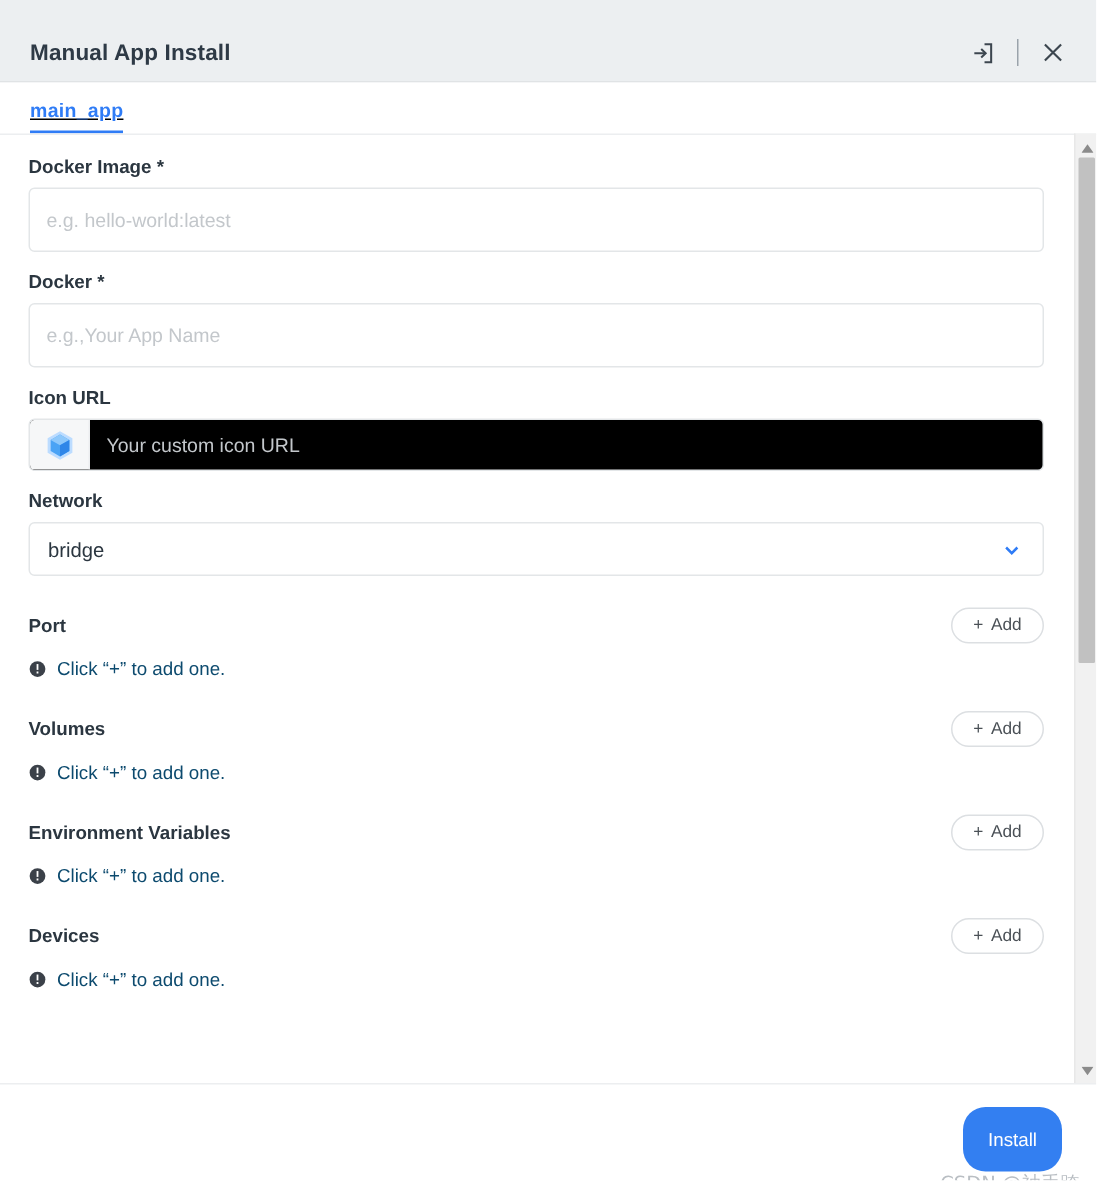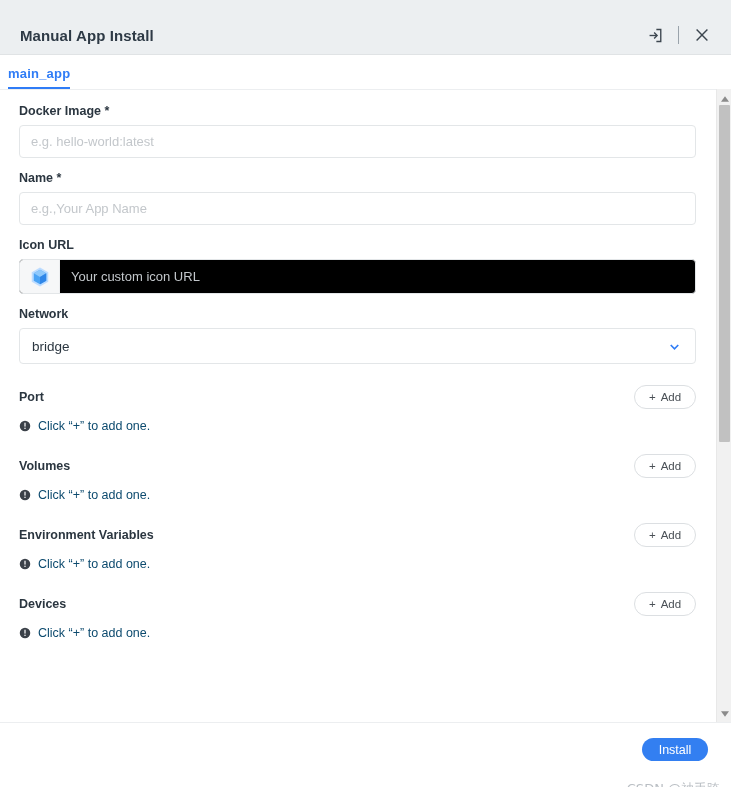--- a/index.html
+++ b/index.html
@@ -40,21 +40,22 @@
   .tb-sep {
     width: 1px; height: 18px; background: #9aa3ab;
   }
 
   
   .tabs {
     position: absolute; top: 55px; left: 0;
     width: 731px; height: 34px;
     background: #ffffff;
     display: flex; align-items: flex-end;
-    padding-left: 8px;
+    padding-left: 20px;
+    text-decoration: underline;
   }
   .tab {
     font-size: 13px; font-weight: bold;
     color: #2f7cf6;
     padding-bottom: 6px;
     border-bottom: 2px solid #2f7cf6;
     cursor: pointer;
     letter-spacing: .2px;
   }
 
@@ -73,21 +74,21 @@
   }
 
   .field-label {
     font-size: 12.5px; font-weight: bold;
     color: #2b3640;
     margin: 0 0 7px 0;
   }
   .group { margin-bottom: 13px; }
 
   .input {
-    width: 677px; height: 33px;
+    width: 677px; height: 43px;
     border: 1px solid #e3e6e8;
     border-radius: 4px;
     background: #ffffff;
     display: flex; align-items: center;
     padding: 0 11px;
     font-size: 13px;
     color: #c3c7cb;
     cursor: text;
   }
 
@@ -204,21 +205,21 @@
 
   
   .footer {
     position: absolute; left: 0; top: 722px;
     width: 731px; height: 65px;
     background: #fff;
     border-top: 1px solid #eceef0;
   }
   .install-btn {
     position: absolute; right: 23px; top: 15px;
-    width: 66px; height: 23px;
+    width: 66px; height: 43px;
     background: #337ff1; color: #fff;
     border-radius: 15px;
     display: flex; align-items: center; justify-content: center;
     font-size: 12.5px; cursor: pointer;
   }
   .watermark {
     position: absolute; right: 11px; top: 57px;
     font-size: 13px; color: #b9bec3;
     white-space: nowrap;
     font-family: "DejaVu Sans", sans-serif;
@@ -254,21 +255,21 @@
 
   <div class="body-area">
     <div class="form">
 
       <div class="group">
         <div class="field-label">Docker Image *</div>
         <div class="input">e.g. hello-world:latest</div>
       </div>
 
       <div class="group">
-        <div class="field-label">Name *</div>
+        <div class="field-label">Docker *</div>
         <div class="input">e.g.,Your App Name</div>
       </div>
 
       <div class="group">
         <div class="field-label">Icon URL</div>
         <div class="icon-row">
           <div class="icon-box">
             <svg width="22" height="22" viewBox="0 0 24 24">
               <path d="M12 1.6 21 6.8v10.4L12 22.4 3 17.2V6.8z" fill="#bcdcff"></path>
               <path d="M12 4 18.8 8v8L12 20 5.2 16V8z" fill="#4aa3f5"></path>

